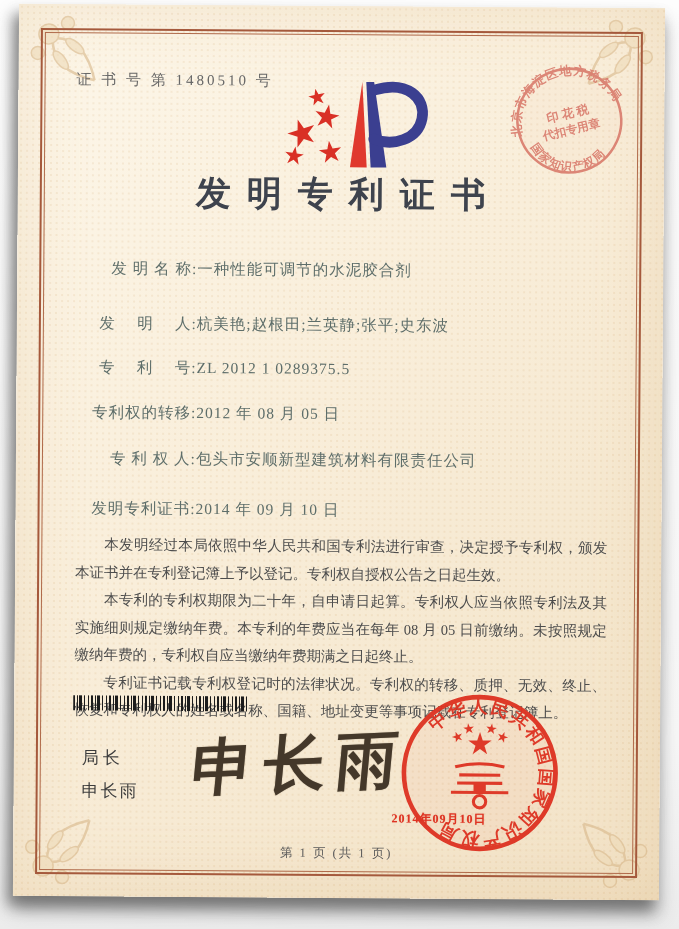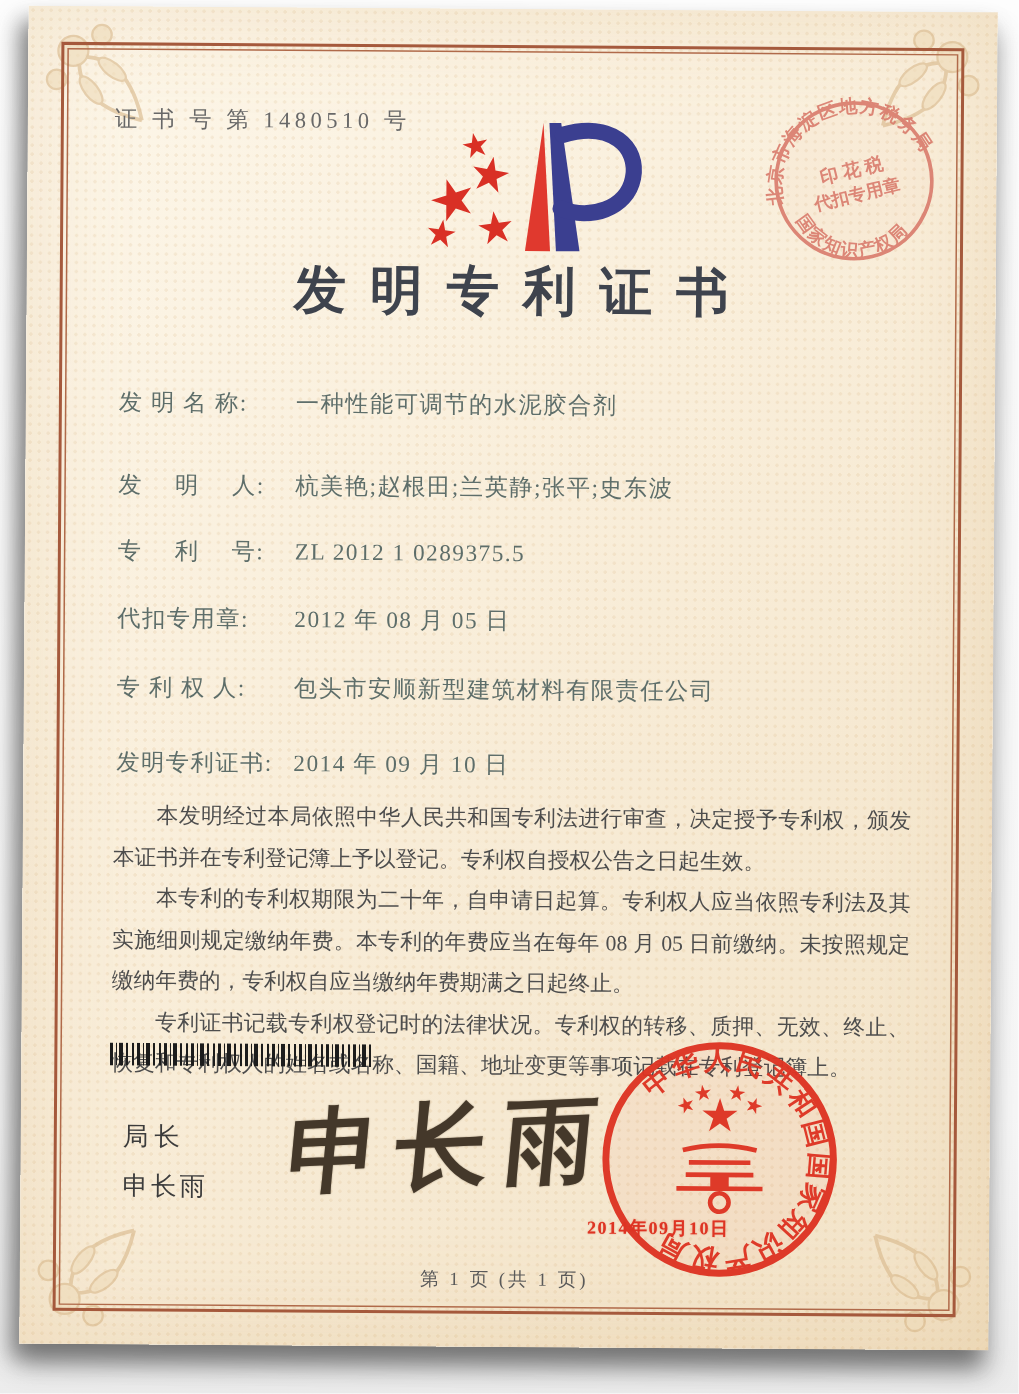--- a/index.html
+++ b/index.html
@@ -33,21 +33,21 @@
 
   .tax-stamp{position:absolute;left:490px;top:52px;width:122px;height:122px;transform:rotate(-14deg);opacity:.9;}
 
   .title{
     position:absolute;left:0;right:0;top:165px;text-align:center;
     font-size:35px;font-weight:bold;color:#3e434d;letter-spacing:16px;text-indent:16px;
   }
 
   .field{position:absolute;left:62px;right:40px;font-size:15.5px;color:#5e6e6a;letter-spacing:1px;white-space:nowrap;}
   .f0{top:254px}.f1{top:309px}.f2{top:353px}.f3{top:398px}.f4{top:444px}.f5{top:494px}
-  .field .lbl{display:inline-block;min-width:118px;}
+  .field .lbl{display:inline-block;min-width:118px;text-align:right;}
 
   .body-text{position:absolute;left:60px;right:54px;top:527px;font-size:14.5px;line-height:27.5px;color:#4d4d4d;text-align:justify;}
   .body-text p{margin:0;text-indent:2em;}
 
   .barcode{
     position:absolute;left:59px;top:691px;width:176px;height:15px;
     background:repeating-linear-gradient(90deg,
       #1c1c1c 0 2px,transparent 2px 4px,
       #1c1c1c 4px 5px,transparent 5px 6px,
       #1c1c1c 6px 9px,transparent 9px 11px,
@@ -141,21 +141,21 @@
   <div class="field f0">
     <span class="lbl">发 明 名 称:</span><span>一种性能可调节的水泥胶合剂</span>
   </div>
   <div class="field f1">
     <span class="lbl">发　 明　 人:</span><span>杭美艳;赵根田;兰英静;张平;史东波</span>
   </div>
   <div class="field f2">
     <span class="lbl">专　 利　 号:</span><span>ZL 2012 1 0289375.5</span>
   </div>
   <div class="field f3">
-    <span class="lbl">代扣专用章:</span><span>2012 年 08 月 05 日</span>
+    <span class="lbl">专利权的转移:</span><span>2012 年 08 月 05 日</span>
   </div>
   <div class="field f4">
     <span class="lbl">专 利 权 人:</span><span>包头市安顺新型建筑材料有限责任公司</span>
   </div>
   <div class="field f5">
     <span class="lbl">发明专利证书:</span><span>2014 年 09 月 10 日</span>
   </div>
 
   <div class="body-text">
     <p>本发明经过本局依照中华人民共和国专利法进行审查，决定授予专利权，颁发本证书并在专利登记簿上予以登记。专利权自授权公告之日起生效。</p>

